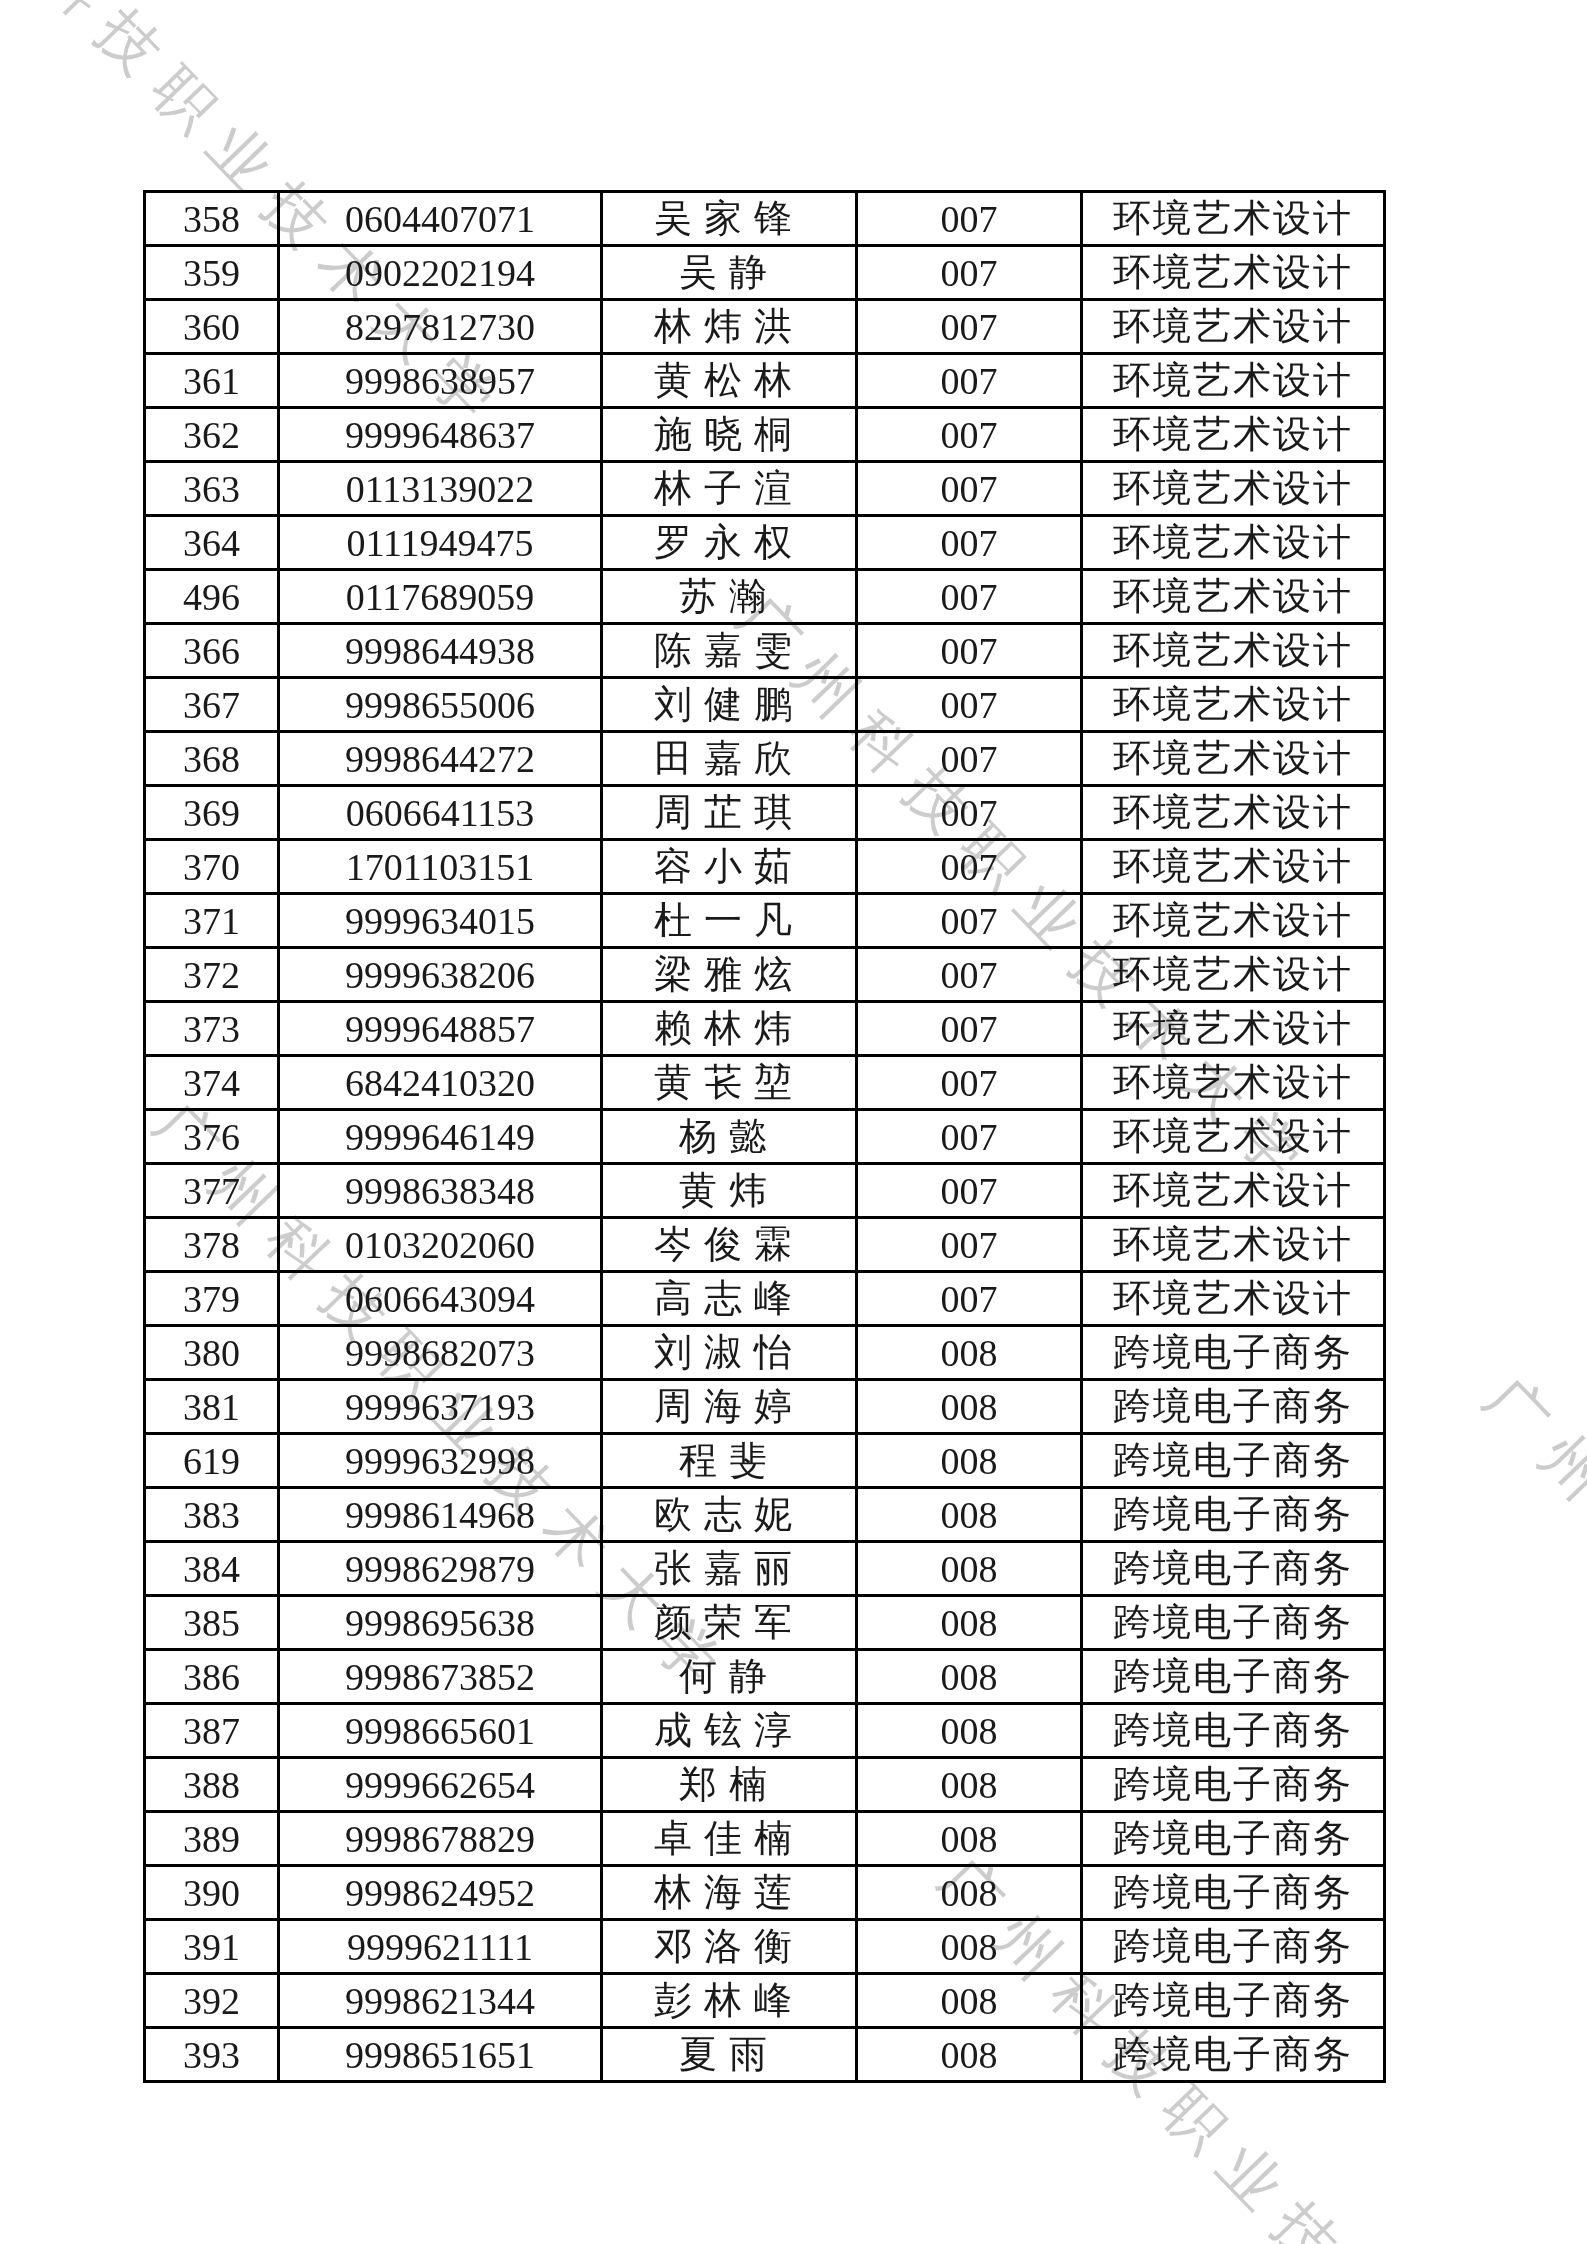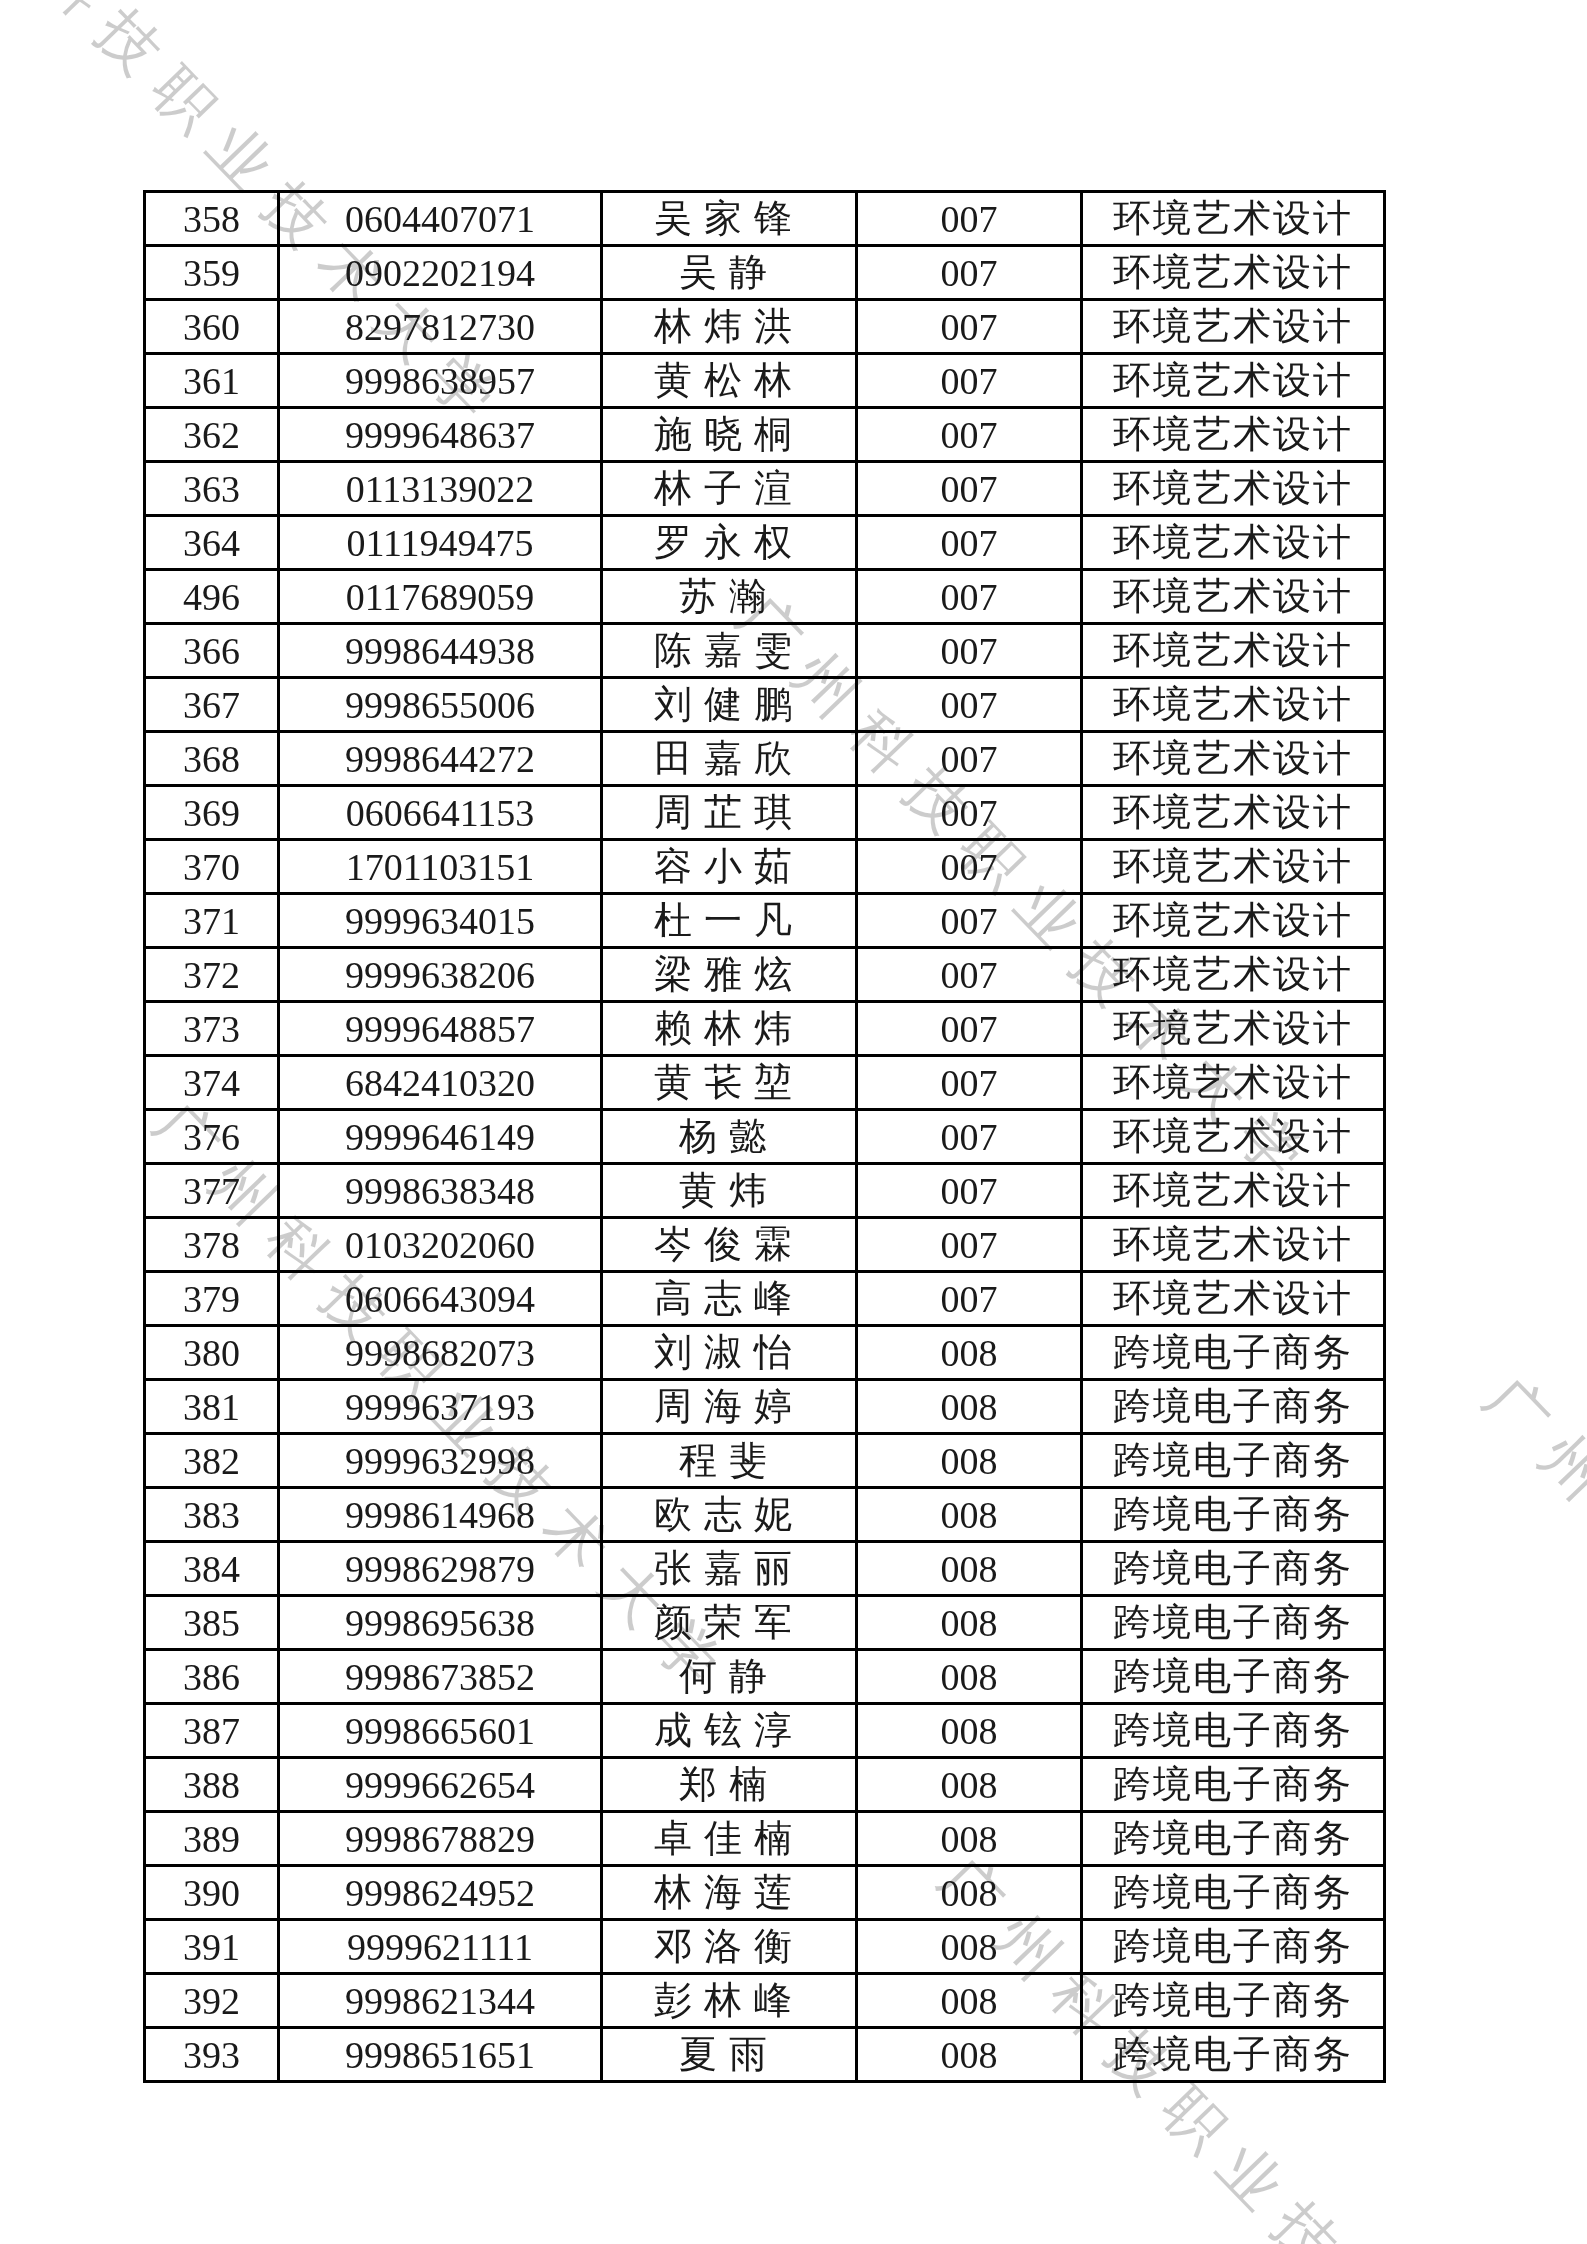--- a/index.html
+++ b/index.html
@@ -233,21 +233,21 @@
           <td class="c-major">跨境电子商务</td>
         </tr>
         <tr>
           <td class="c-no">381</td>
           <td class="c-id">9999637193</td>
           <td class="c-name">周海婷</td>
           <td class="c-code">008</td>
           <td class="c-major">跨境电子商务</td>
         </tr>
         <tr>
-          <td class="c-no">382</td>
+          <td class="c-no">619</td>
           <td class="c-id">9999632998</td>
           <td class="c-name">程斐</td>
           <td class="c-code">008</td>
           <td class="c-major">跨境电子商务</td>
         </tr>
         <tr>
           <td class="c-no">383</td>
           <td class="c-id">9998614968</td>
           <td class="c-name">欧志妮</td>
           <td class="c-code">008</td>

